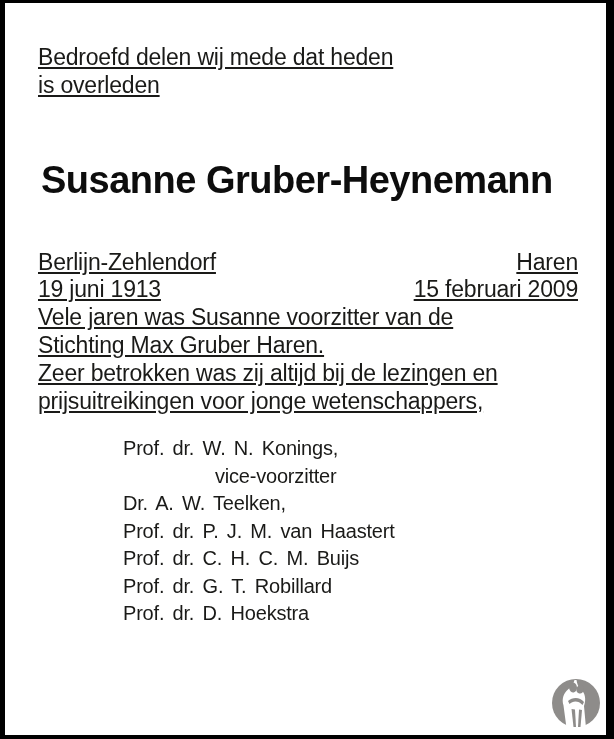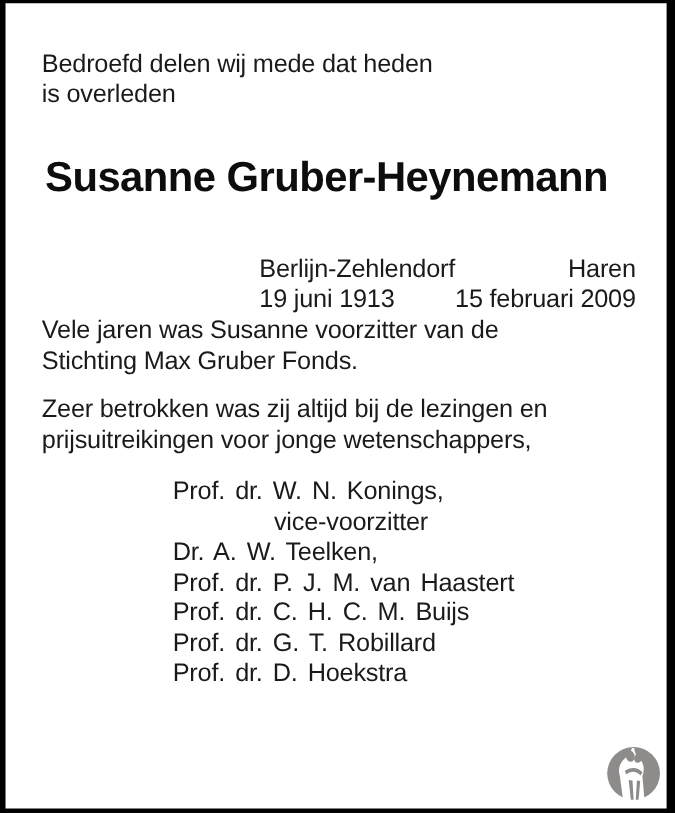--- a/index.html
+++ b/index.html
@@ -17,55 +17,55 @@
     height: 739px;
     background: #fff;
     border-style: solid;
     border-color: #000;
     border-width: 3px 8px 4px 5px;
     padding: 40px 28px 0 33px;
     overflow: hidden;
     font-family: "Liberation Sans", "DejaVu Sans", sans-serif;
     color: #1a1a18;
   }
-  .nowrap { white-space: nowrap; }
+  .nowrap { white-space: nowrap; text-decoration: underline; }
   .intro {
     font-size: 23px;
     line-height: 28px;
     letter-spacing: -0.2px;
   }
   .deceased-name {
-    margin: 42px 0 0 3px;
+    margin: 60px 0 0 3px;
     font-size: 38px;
     line-height: 42px;
     font-weight: 700;
     letter-spacing: -0.5px;
     color: #0d0d0d;
     white-space: nowrap;
   }
   .dates-row {
     display: flex;
-    justify-content: flex-end;
+    justify-content: space-between;
     margin-top: 48px;
     font-size: 23px;
     line-height: 27px;
     letter-spacing: -0.2px;
   }
   .death-col { text-align: right; }
   .para {
     font-size: 23px;
     line-height: 28px;
     letter-spacing: -0.2px;
   }
   .para-foundation { }
-  .para-involvement { margin-top: 16px; }
+  .para-involvement { margin-top: 0; }
   .signatures {
     margin-top: 20px;
-    margin-left: 119px;
-    font-size: 23px;
+    margin-left: 85px;
+    font-size: 20px;
     line-height: 27.5px;
     letter-spacing: -0.2px;
   }
   .sig-name { white-space: nowrap; word-spacing: 3px; }
   .sig-role { white-space: nowrap; padding-left: 92px; }
   .logo {
     position: absolute;
     right: 5px;
     bottom: 7px;
     width: 50px;
@@ -90,21 +90,21 @@
       <div class="nowrap">19 juni 1913</div>
     </div>
     <div class="death-col">
       <div class="nowrap">Haren</div>
       <div class="nowrap">15 februari 2009</div>
     </div>
   </div>
 
   <div class="para para-foundation">
     <div class="nowrap">Vele jaren was Susanne voorzitter van de</div>
-    <div class="nowrap">Stichting Max Gruber Fonds.</div>
+    <div class="nowrap">Stichting Max Gruber Haren.</div>
   </div>
 
   <div class="para para-involvement">
     <div class="nowrap">Zeer betrokken was zij altijd bij de lezingen en</div>
     <div class="nowrap">prijsuitreikingen voor jonge wetenschappers,</div>
   </div>
 
   <div class="signatures">
     <div class="sig-name">Prof. dr. W. N. Konings,</div>
     <div class="sig-role">vice-voorzitter</div>

